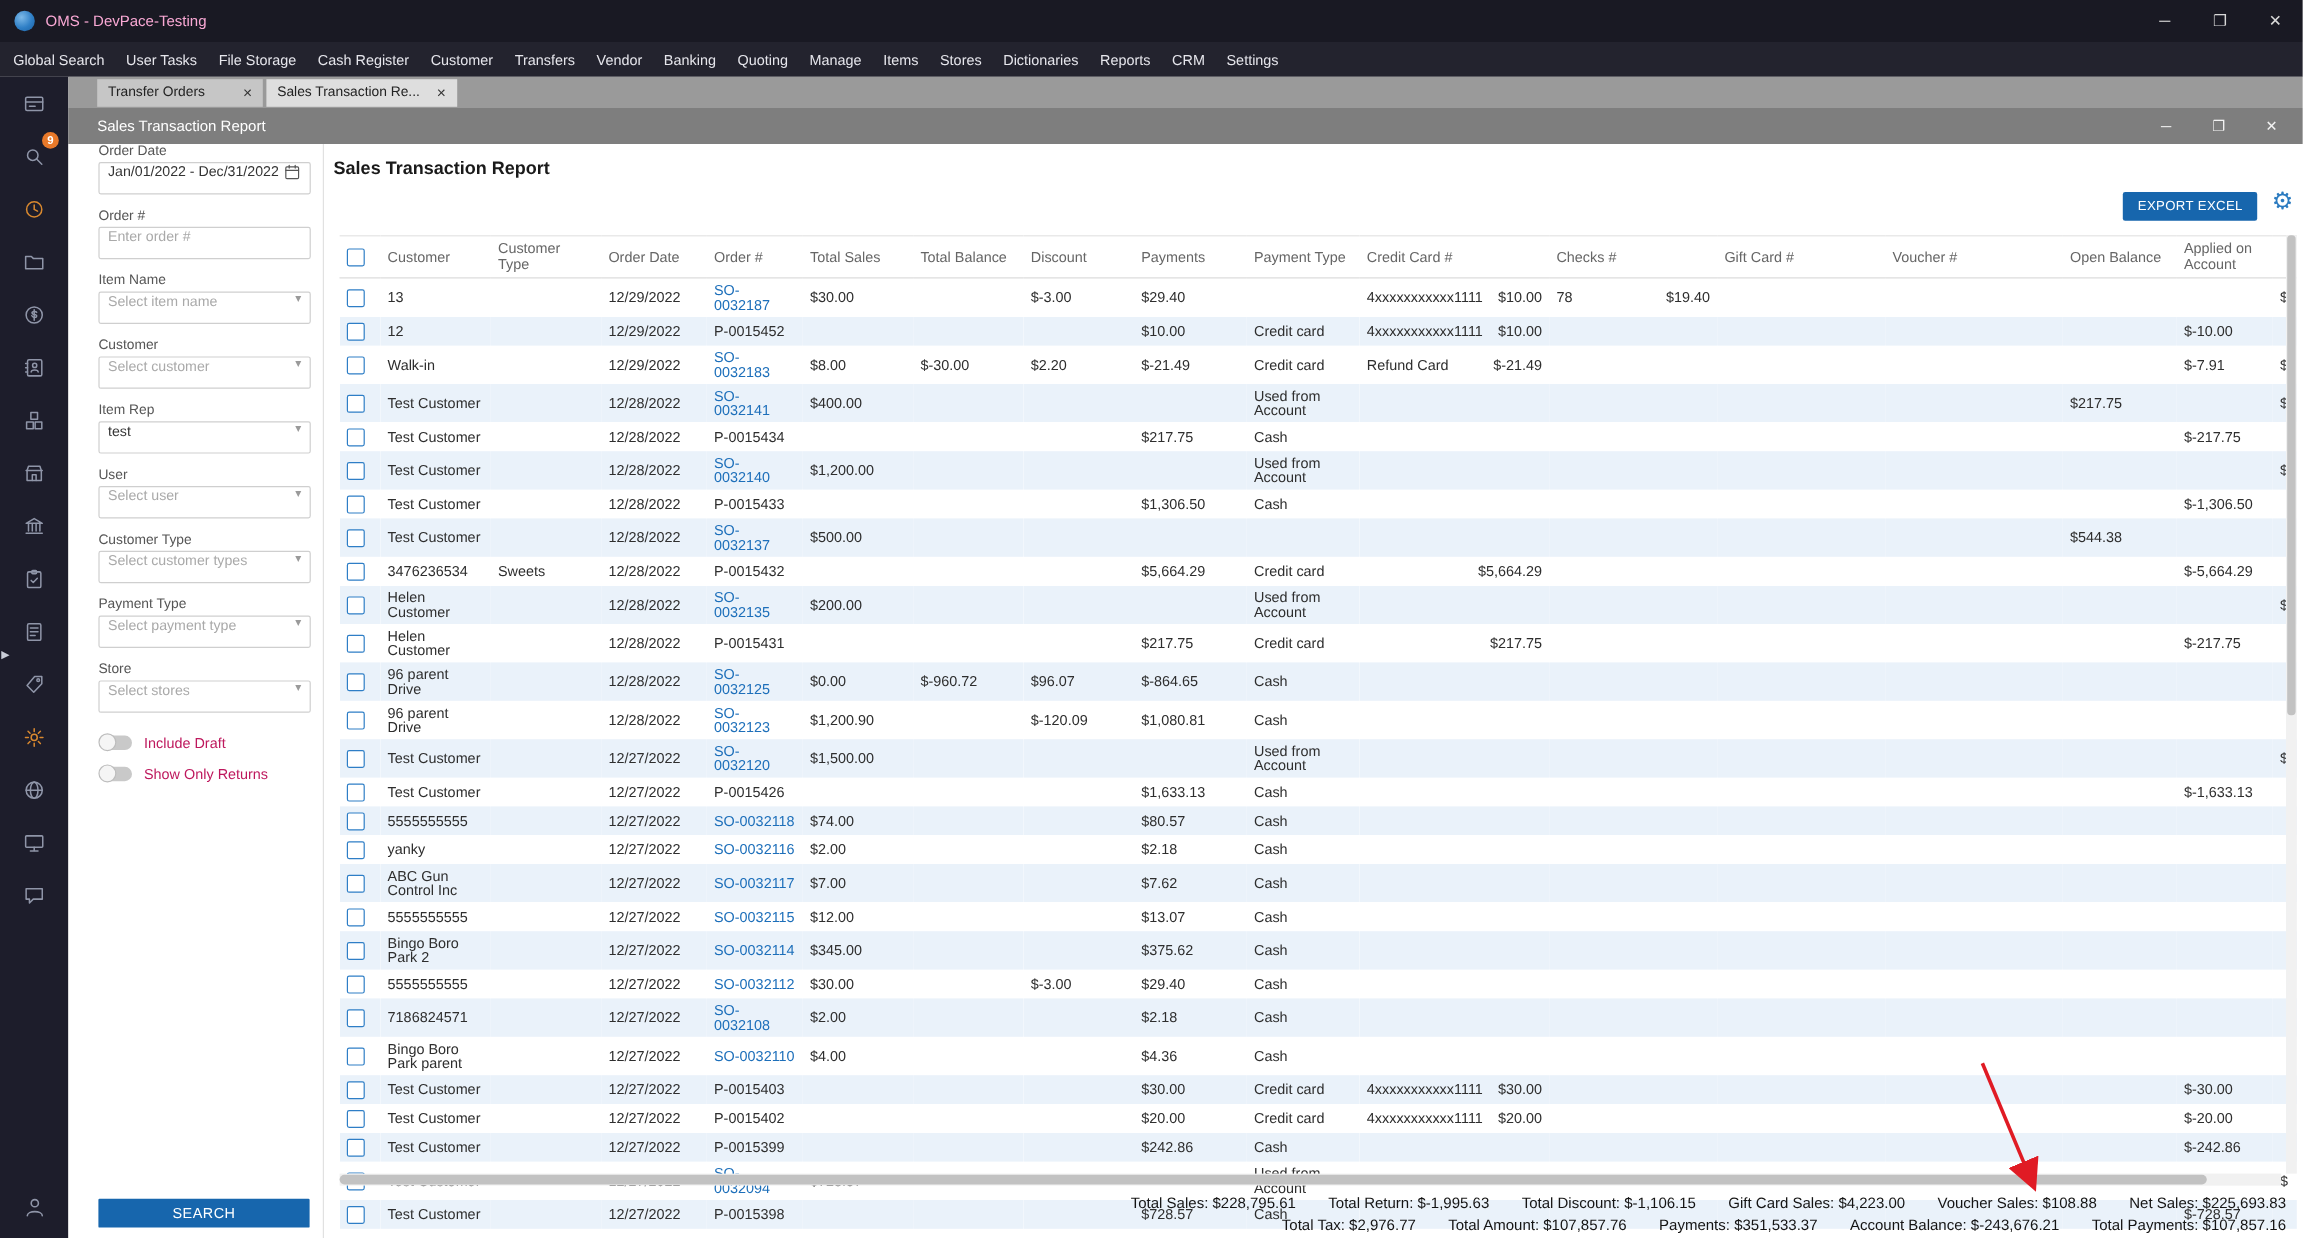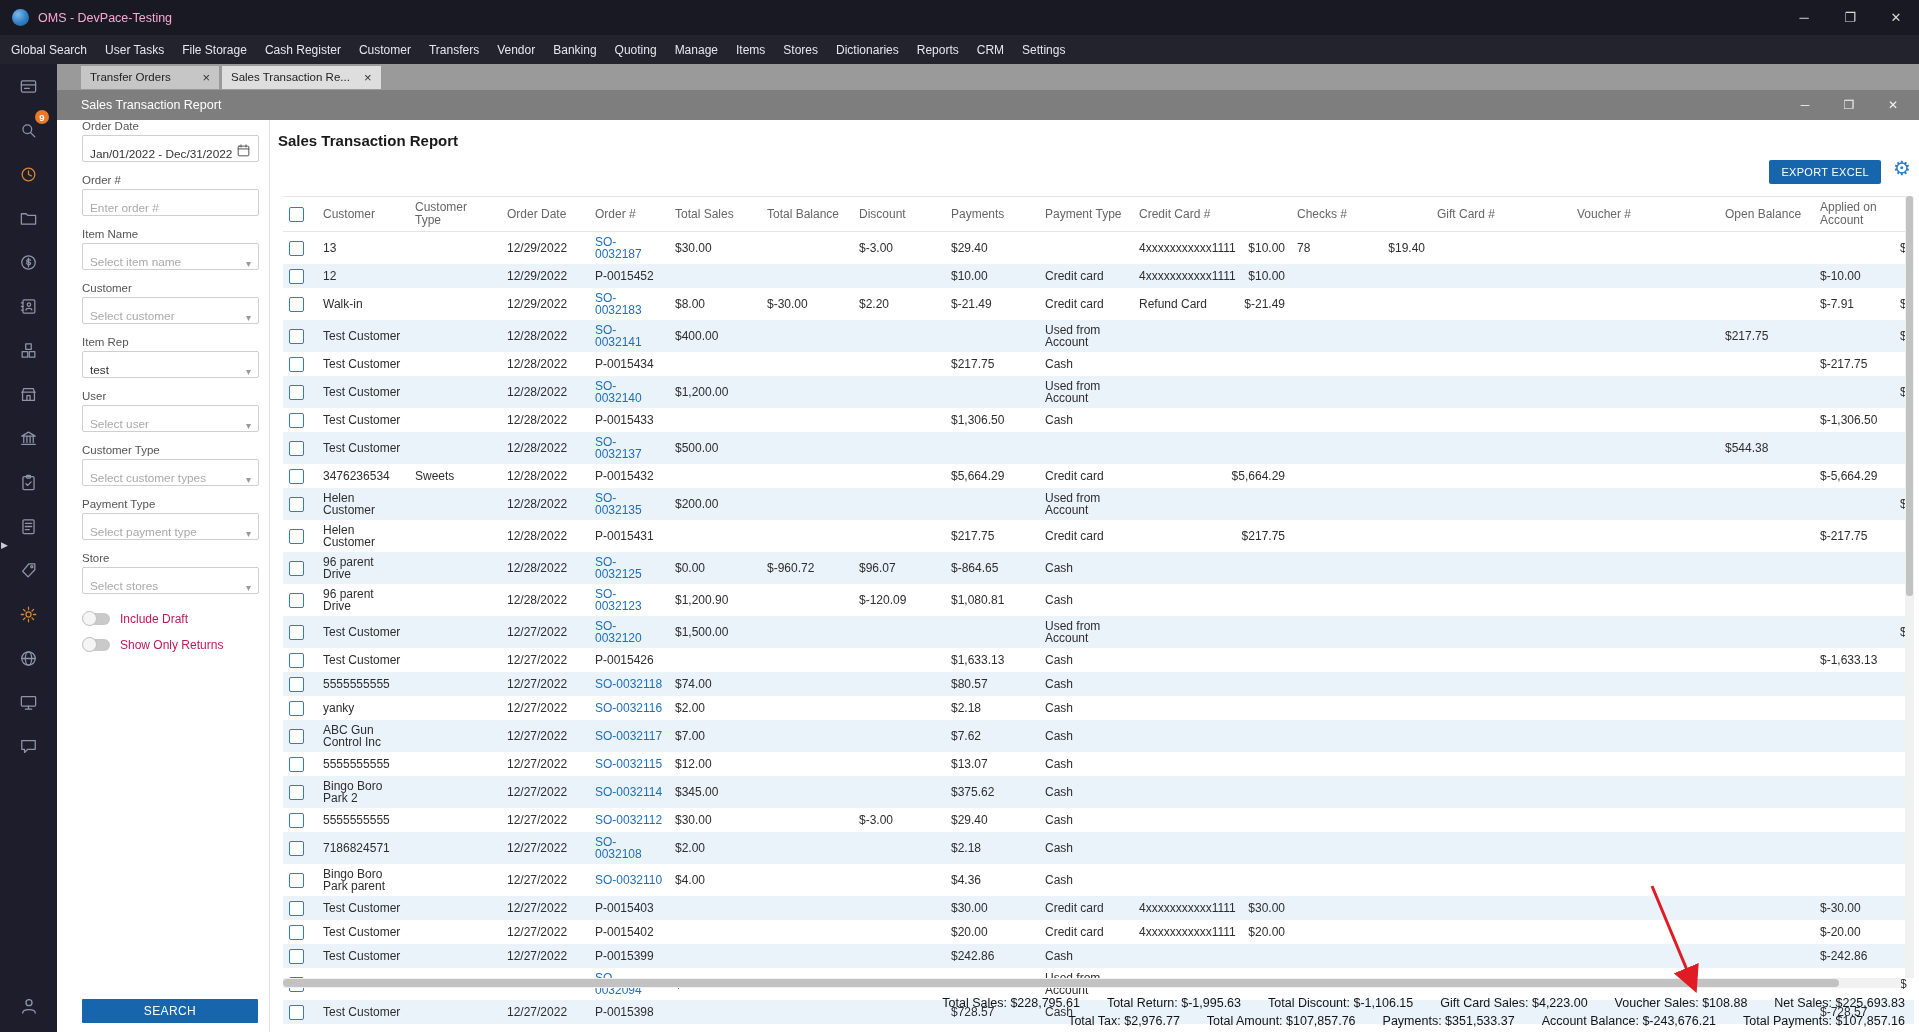--- a/index.html
+++ b/index.html
@@ -44,21 +44,21 @@
   .wh-btn{width:44px;text-align:center;color:#f3f3f3;font-size:12px}
 
   
   .filters{position:absolute;left:57px;top:120px;width:213px;height:912px;background:#fff;border-right:1px solid #e1e1e1;box-sizing:border-box}
   .filters-head{display:flex;align-items:center;padding:13px 14px 12px 25px}
   .filters-title{font-size:15px;font-weight:bold;color:#222;flex:1}
   .f-icon{width:17px;height:17px;margin-left:10px}
   .f-icon svg{width:17px;height:17px;stroke:#2e7cc0;fill:none;stroke-width:1.8;stroke-linecap:round;stroke-linejoin:round}
   .field{padding:0 10px 0 25px;margin-bottom:12px}
   .field-label{font-size:11.5px;color:#555;margin-bottom:3px}
-  .field-box{height:25px;border:1px solid #cfcfcf;border-radius:2px;display:flex;align-items:flex-end;justify-content:space-between;
+  .field-box{height:25px;border:1px solid #cfcfcf;border-radius:2px;display:flex;align-items:flex-start;justify-content:space-between;
              padding:0 7px;font-size:11.8px;background:#fff}
   .field-placeholder{color:#a9a9a9;white-space:nowrap;overflow:hidden}
   .field-value{color:#333;white-space:nowrap;overflow:hidden}
   .chevron{color:#9a9a9a;font-size:10px;margin-left:4px}
   .cal svg{width:15px;height:15px;stroke:#555;fill:none;stroke-width:1.6;stroke-linecap:round}
   .toggle-row{display:flex;align-items:center;padding:6px 0 6px 27px}
   .switch{width:26px;height:12px;background:#c9c9c9;border-radius:6px;position:relative;margin-right:10px;flex:none}
   .knob{position:absolute;left:-2px;top:-2px;width:15px;height:15px;border-radius:50%;background:#f5f5f5;border:1px solid #bdbdbd;box-sizing:border-box}
   .toggle-label{font-size:12px;color:#be185d}
   .search-btn{position:absolute;left:25px;right:11px;bottom:9px;height:24px;background:#1766ad;color:#fff;font-size:12px;font-weight:normal;

